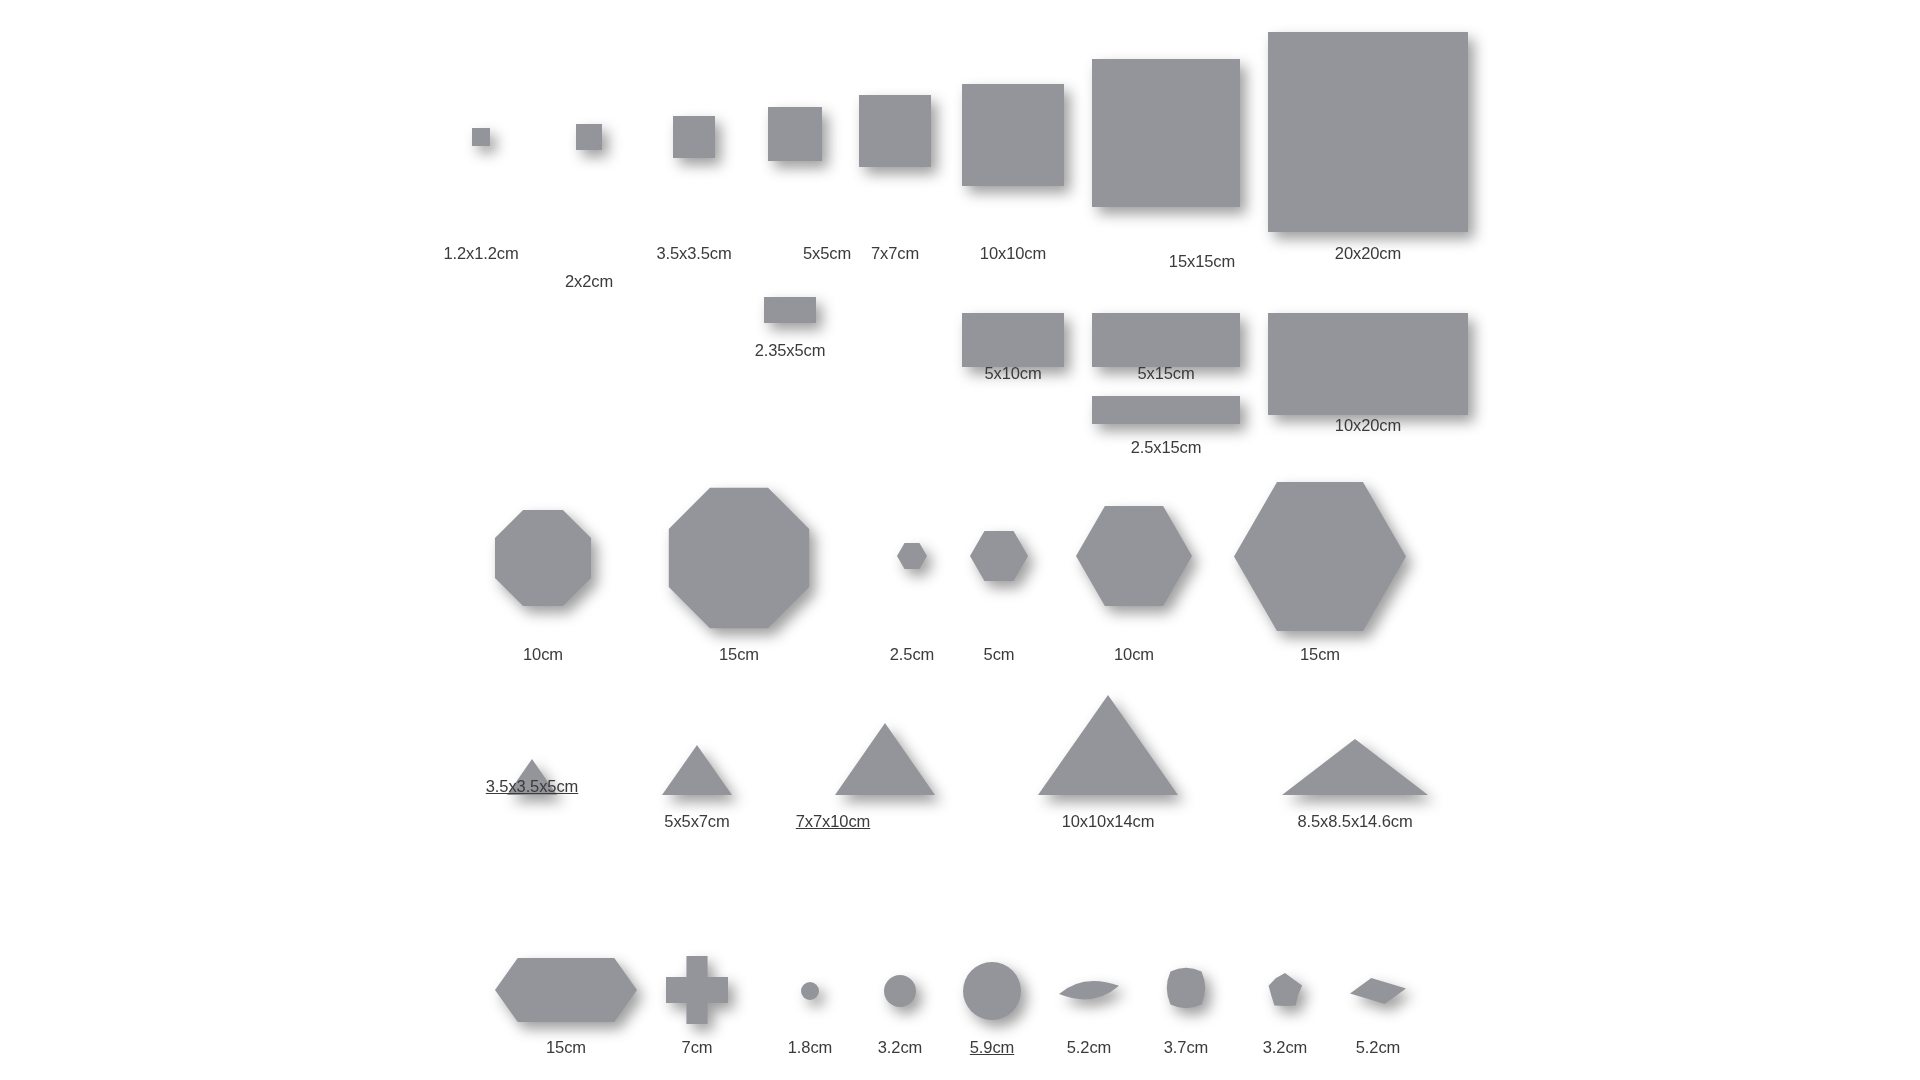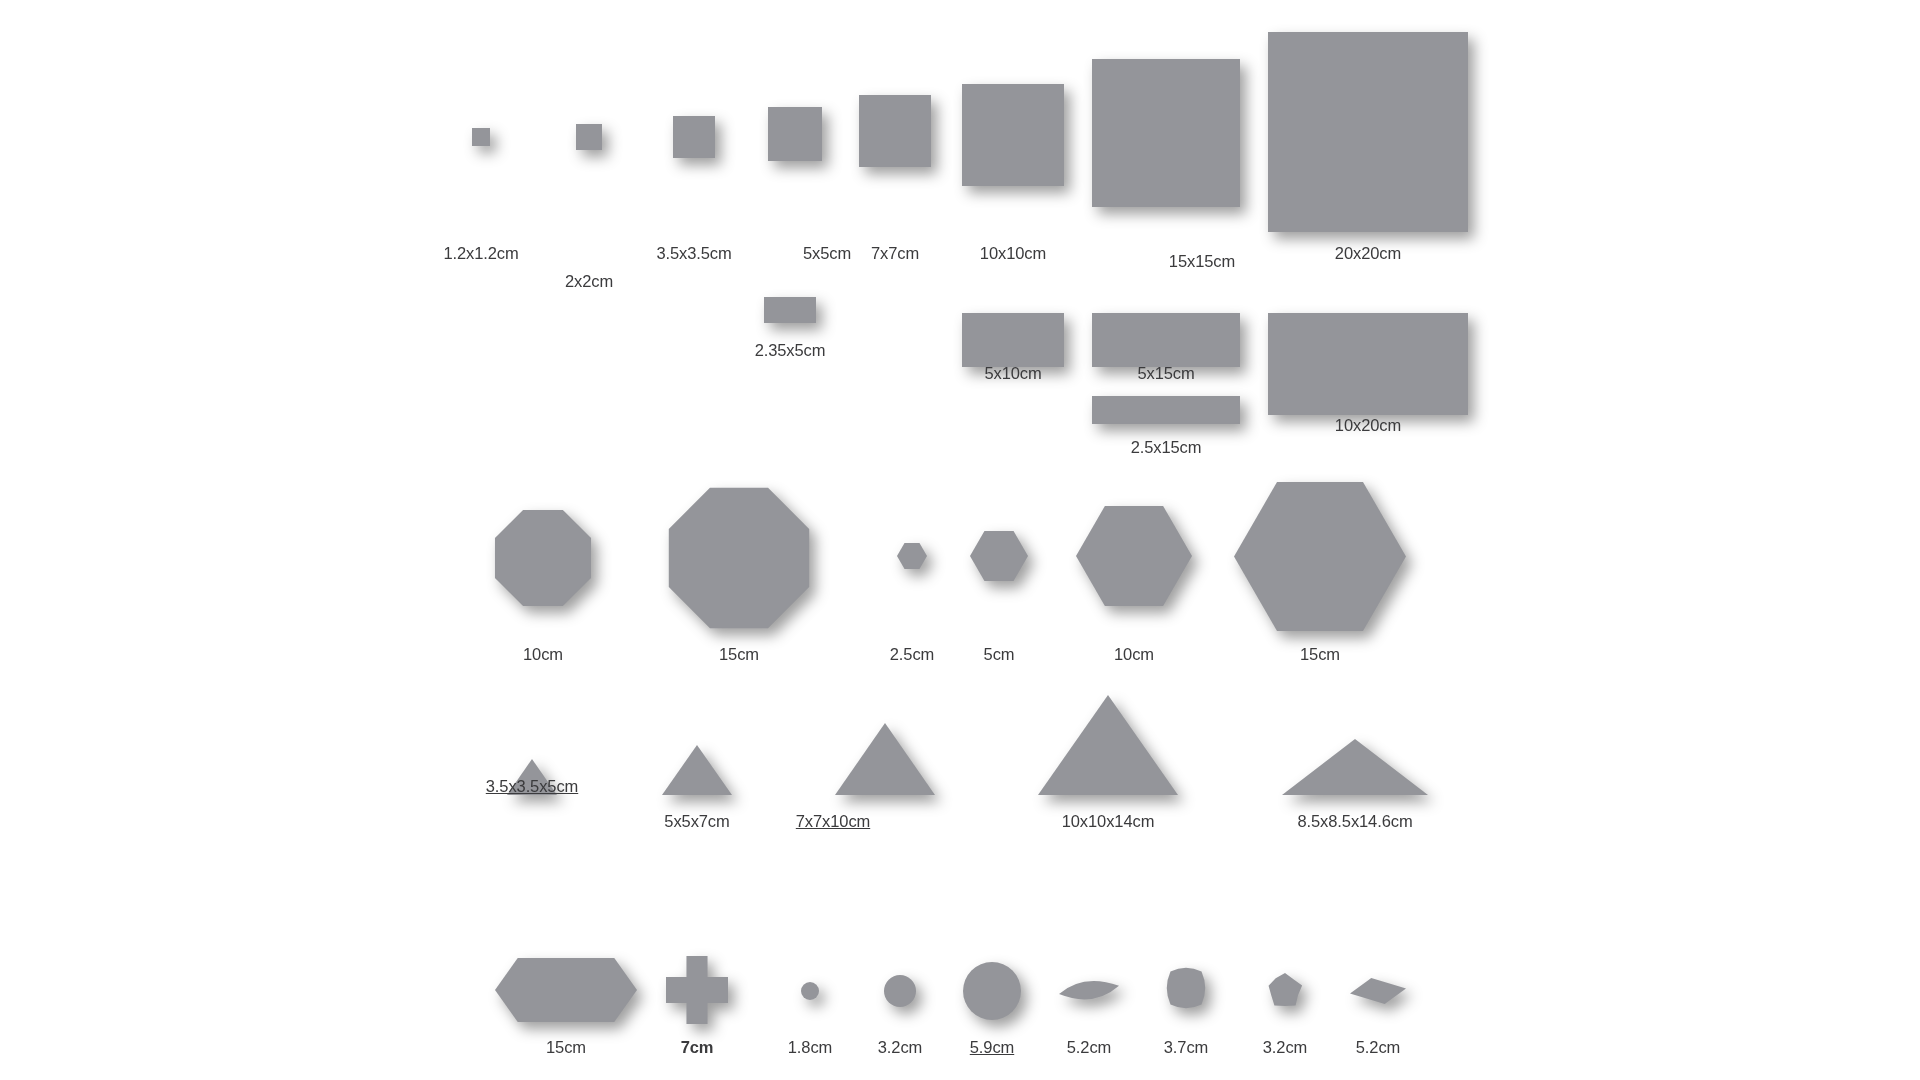--- a/index.html
+++ b/index.html
@@ -146,21 +146,21 @@
       <svg width="142" height="64" viewBox="0 0 142 64">
         <polygon points="22.72,0 119.28,0 142,32 119.28,64 22.72,64 0,32" fill="#94959a"></polygon>
       </svg>
     </div>
     <div class="label" style="left: 566px; top: 1038px;">15cm</div>
     <div class="svgwrap" style="left: 666px; top: 956px; width: 62px; height: 68px;">
       <svg width="62" height="68" viewBox="0 0 62 68">
         <polygon points="20.46,0 41.54,0 41.54,21.08 62,21.08 62,46.92 41.54,46.92 41.54,68 20.46,68 20.46,46.92 0,46.92 0,21.08 20.46,21.08" fill="#94959a"></polygon>
       </svg>
     </div>
-    <div class="label" style="left: 697px; top: 1038px; font-weight: bold;">7cm</div>
+    <div class="label" style="left: 697px; top: 1038px;">7cm</div>
     <div class="svgwrap" style="left: 801px; top: 982px; width: 18px; height: 18px;">
       <svg width="18" height="18" viewBox="0 0 18 18">
         <circle cx="9" cy="9" r="9" fill="#94959a"></circle>
       </svg>
     </div>
     <div class="label" style="left: 810px; top: 1038px;">1.8cm</div>
     <div class="svgwrap" style="left: 884px; top: 975px; width: 32px; height: 32px;">
       <svg width="32" height="32" viewBox="0 0 32 32">
         <circle cx="16" cy="16" r="16" fill="#94959a"></circle>
       </svg>

